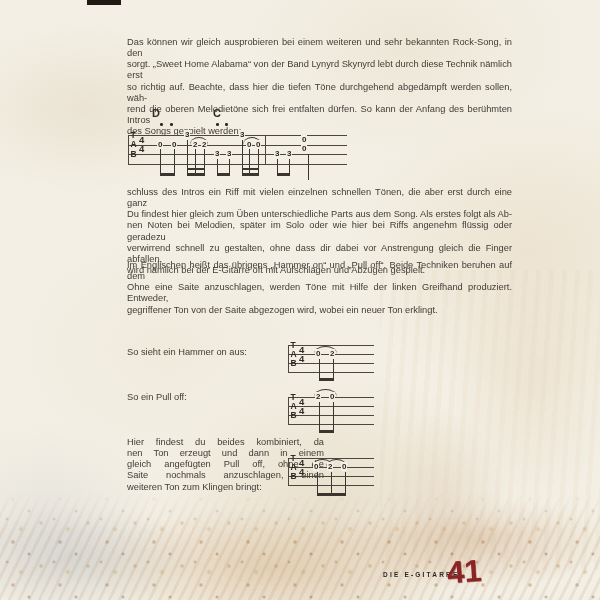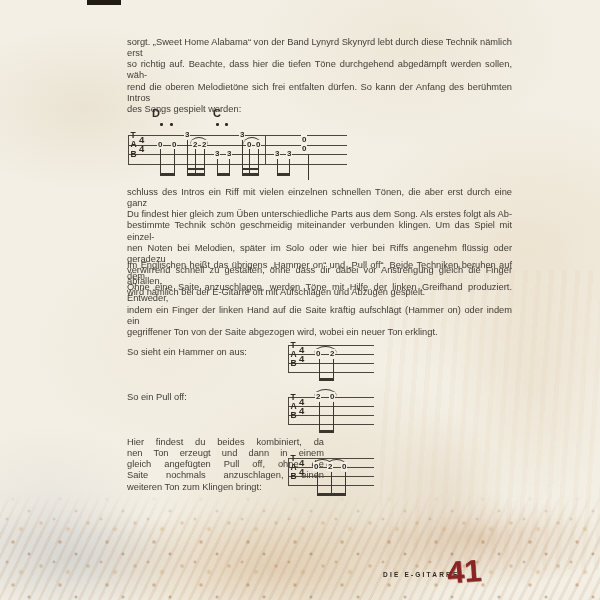--- a/index.html
+++ b/index.html
@@ -72,20 +72,21 @@
 </head>
 <body>
 
 <div class="page">
   <div class="tex tex-mottle"></div>
   <div class="tex tex-right"></div>
   <div class="tex tex-bottom"></div>
   <div class="top-mark"></div>
 
   <div class="para p1">
+      <div class="tl">Das können wir gleich ausprobieren bei einem weiteren und sehr bekannten Rock-Song, in den</div>
       <div class="tl">sorgt. „Sweet Home Alabama“ von der Band Lynyrd Skynyrd lebt durch diese Technik nämlich erst</div>
       <div class="tl">so richtig auf. Beachte, dass hier die tiefen Töne durchgehend abgedämpft werden sollen, wäh-</div>
       <div class="tl">rend die oberen Melodietöne sich frei entfalten dürfen. So kann der Anfang des berühmten Intros</div>
       <div class="tl last">des Songs gespielt werden:</div>
     </div>
 
   <div class="tab" style="left: 128px; top: 103px; width: 231px; height: 95px;">
       <div class="sline" style="left: 0px; top: 32px; width: 219px;"></div>
       <div class="sline" style="left: 0px; top: 41.5px; width: 219px;"></div>
       <div class="sline" style="left: 0px; top: 51px; width: 219px;"></div>
@@ -137,29 +138,27 @@
       <div class="snote" style="left: 127px; top: 36.5px;">0</div>
       <div class="snote" style="left: 146px; top: 46px;">3</div>
       <div class="snote" style="left: 158px; top: 46px;">3</div>
       <div class="snote" style="left: 173px; top: 31.75px;">0</div>
       <div class="snote" style="left: 173px; top: 41.25px;">0</div>
     </div>
 
   <div class="para p2">
       <div class="tl">schluss des Intros ein Riff mit vielen einzelnen schnellen Tönen, die aber erst durch eine ganz</div>
       <div class="tl">Du findest hier gleich zum Üben unterschiedliche Parts aus dem Song. Als erstes folgt als Ab-</div>
-      <div class="tl">bestimmte Technik schön geschmeidig miteinander verbunden klingen. Um das Spiel mit einzel-</div>
       <div class="tl">nen Noten bei Melodien, später im Solo oder wie hier bei Riffs angenehm flüssig oder geradezu</div>
       <div class="tl">verwirrend schnell zu gestalten, ohne dass dir dabei vor Anstrengung gleich die Finger abfallen,</div>
       <div class="tl last">wird nämlich bei der E-Gitarre oft mit Aufschlägen und Abzügen gespielt.</div>
     </div>
   <div class="para p3">
       <div class="tl">Im Englischen heißt das übrigens „Hammer on“ und „Pull off“. Beide Techniken beruhen auf dem</div>
       <div class="tl">Ohne eine Saite anzuschlagen, werden Töne mit Hilfe der linken Greifhand produziert. Entweder,</div>
-      <div class="tl">indem ein Finger der linken Hand auf die Saite kräftig aufschlägt (Hammer on) oder indem ein</div>
       <div class="tl last">gegriffener Ton von der Saite abgezogen wird, wobei ein neuer Ton erklingt.</div>
     </div>
 
   <div class="caption c1">So sieht ein Hammer on aus:</div>
   <div class="tab" style="left: 288px; top: 338px; width: 98px; height: 50px;">
       <div class="sline" style="left: 0px; top: 7px; width: 86px;"></div>
       <div class="sline" style="left: 0px; top: 16px; width: 86px;"></div>
       <div class="sline" style="left: 0px; top: 25px; width: 86px;"></div>
       <div class="sline" style="left: 0px; top: 34px; width: 86px;"></div>
       <div class="sbar" style="left: 0px; top: 7px; height: 28px;"></div>

